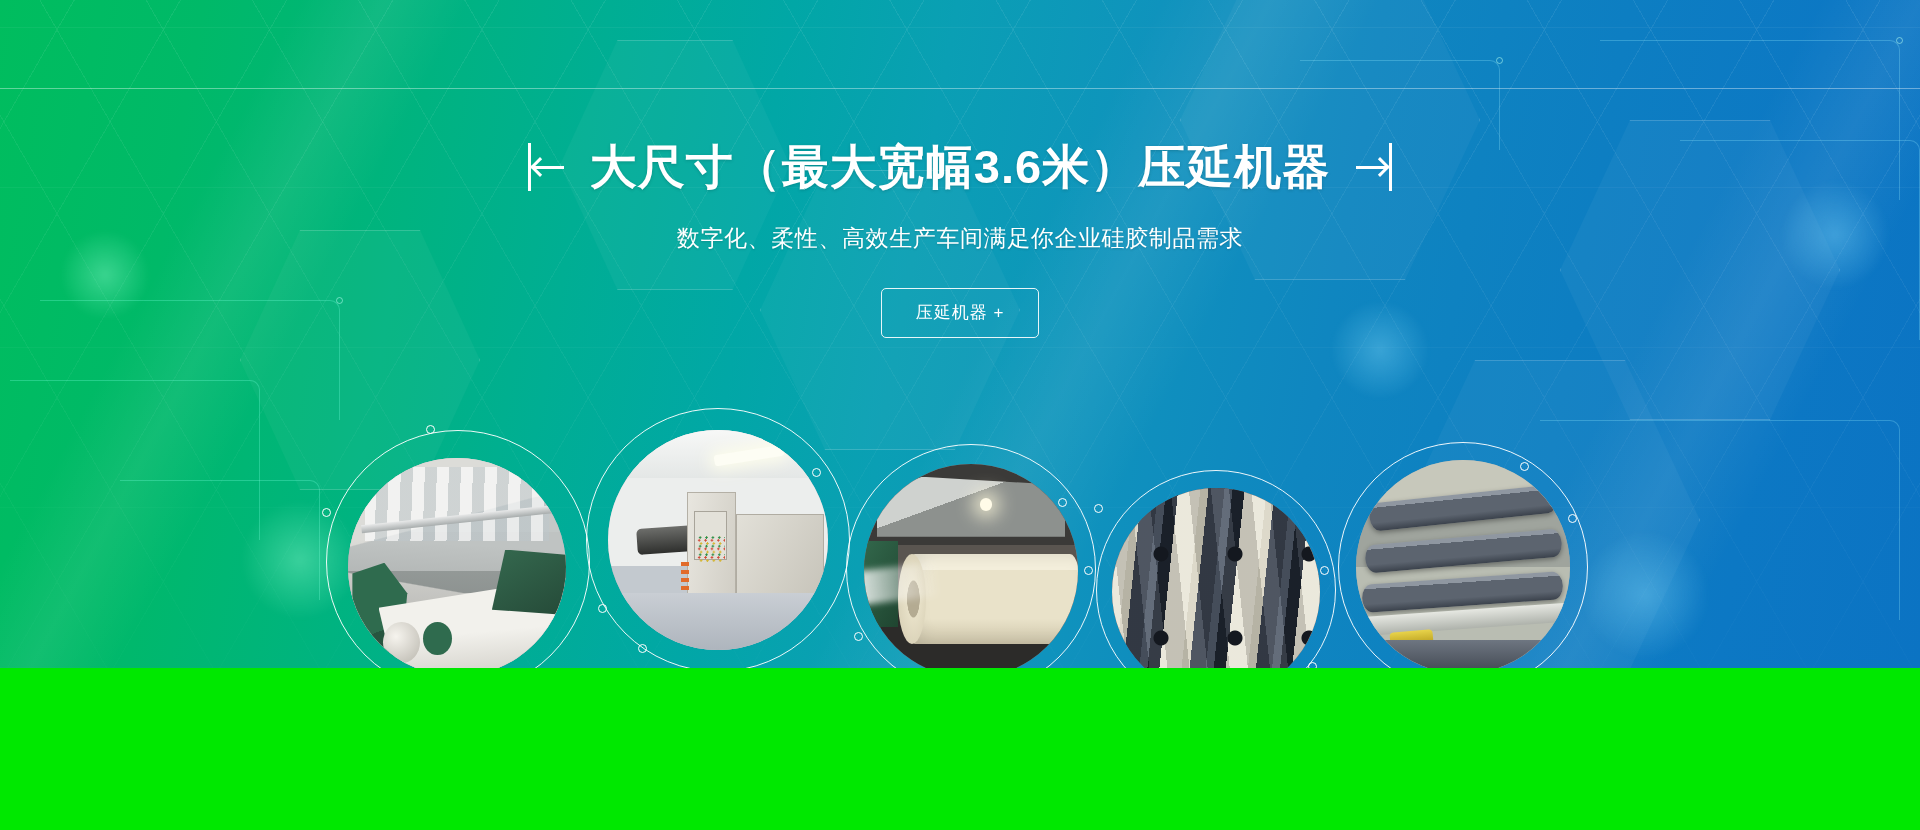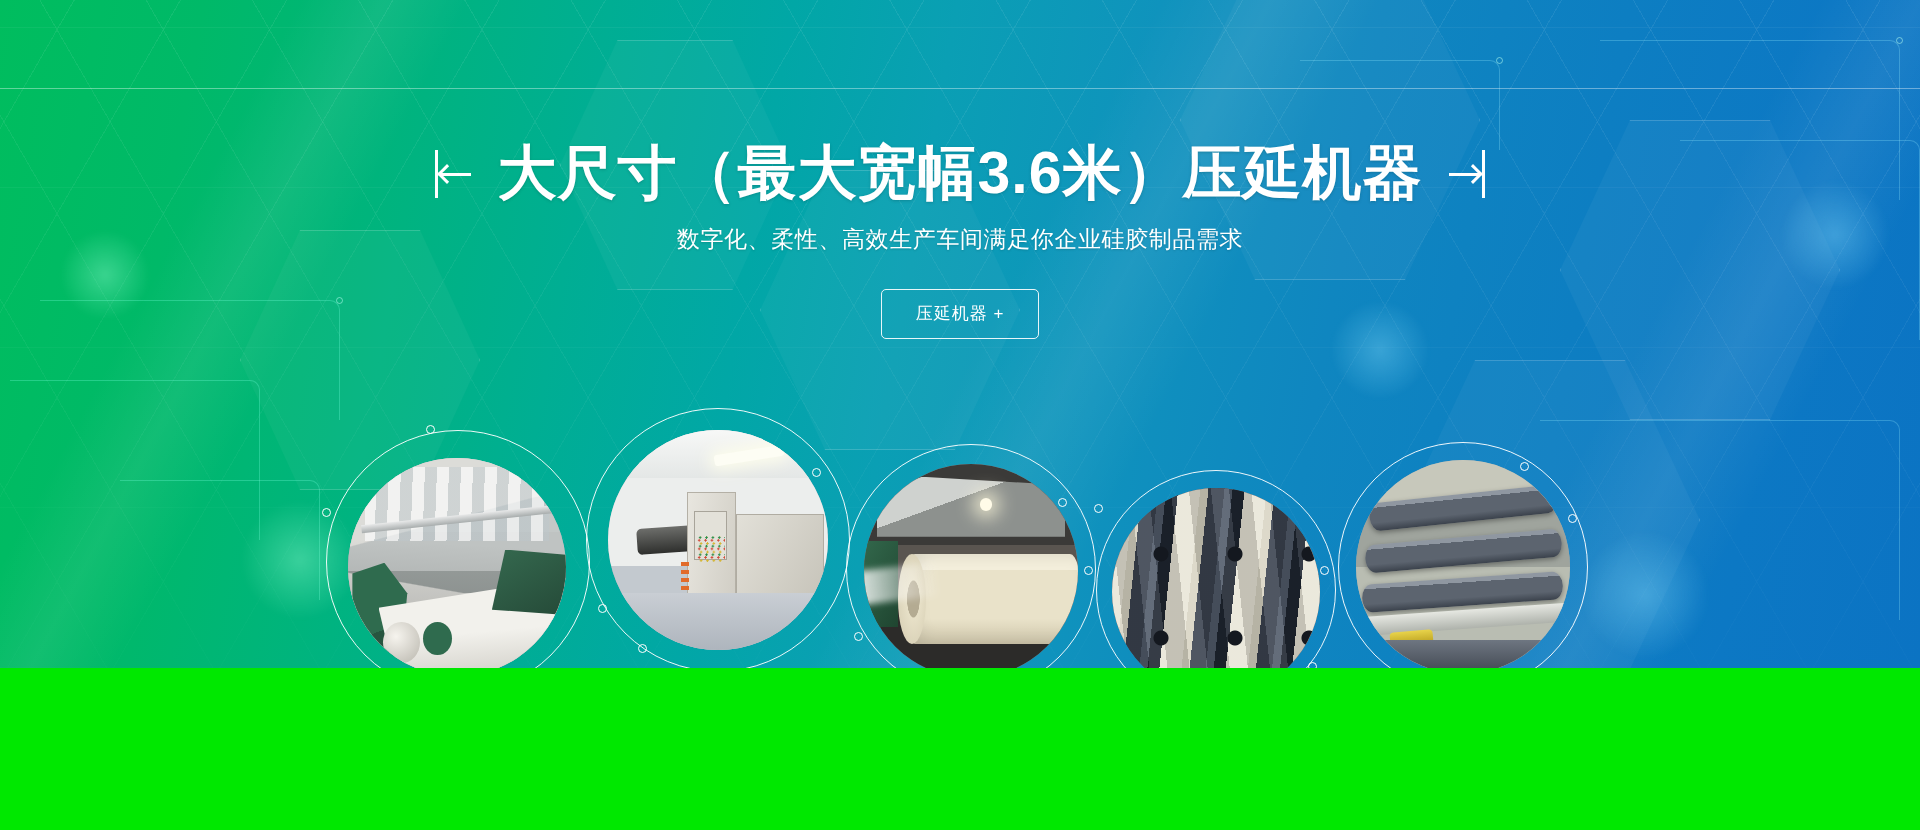--- a/index.html
+++ b/index.html
@@ -93,21 +93,21 @@
   .headline-wrap{
     position:absolute; left:0; top:140px; width:1920px;
     text-align:center;
   }
   .title-row{
     display:inline-flex; align-items:center; justify-content:center; gap:22px;
     white-space:nowrap;
   }
   .title-text{
     color:#ffffff;
-    font-size:59px;
+    font-size:47px;
     font-weight:bold;
     letter-spacing:1px;
     line-height:1.15;
     text-shadow:0 1px 3px rgba(0,60,60,.25);
   }
   
   .bracket{ position:relative; width:40px; height:48px; flex:0 0 40px; }
   .bracket .bar{
     position:absolute; top:0; width:3px; height:48px; background:#fff;
   }
@@ -119,21 +119,21 @@
     border-left:3px solid #fff; border-bottom:3px solid #fff;
   }
   .bracket.left  .bar  { left:0; }
   .bracket.left  .shaft{ left:6px; width:30px; }
   .bracket.left  .head { left:5px; transform:rotate(45deg); }
   .bracket.right .bar  { right:0; }
   .bracket.right .shaft{ right:6px; width:30px; }
   .bracket.right .head { right:5px; transform:rotate(-135deg); }
 
   .subtitle{
-    margin-top:16px;
+    margin-top:28px;
     color:#ffffff;
     font-size:23px;
     letter-spacing:.6px;
     text-shadow:0 1px 2px rgba(0,60,60,.22);
   }
 
   .cta-wrap{ margin-top:34px; }
   .cta{
     display:inline-block;
     padding:12px 34px 13px;

